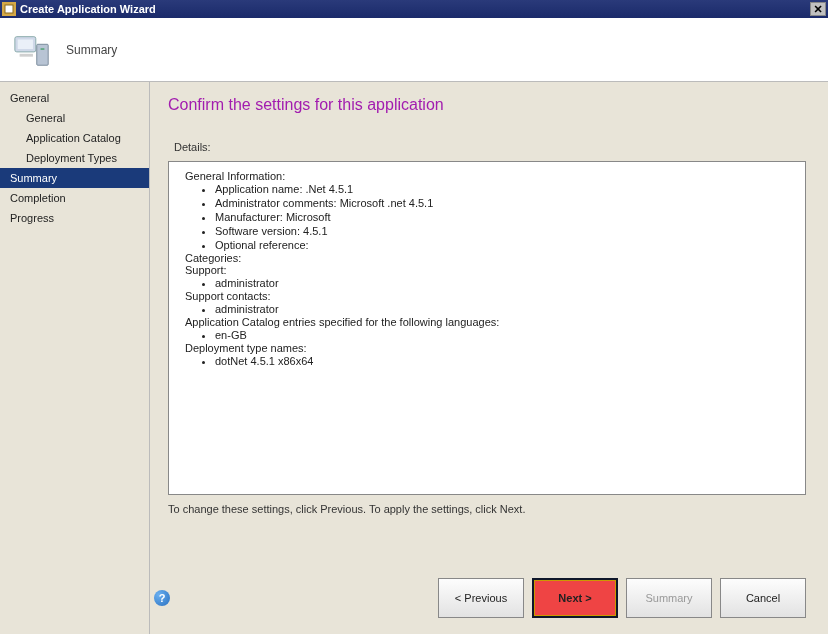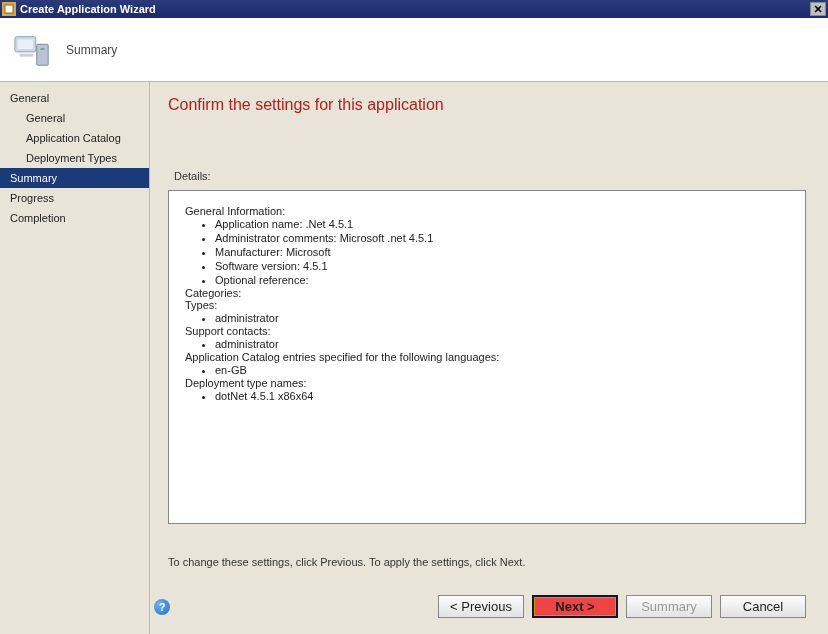--- a/index.html
+++ b/index.html
@@ -82,49 +82,49 @@
       color: #fff;
     }
     .content {
       flex: 1;
       display: flex;
       flex-direction: column;
       background: #e8e4d8;
       padding: 14px 22px 8px 18px;
     }
     .page-title {
-      color: #b91c1c;
+      color: #a21caf;
       font-size: 16px;
       font-weight: normal;
-      margin-bottom: 56px;
+      margin-bottom: 27px;
     }
     .details-label {
       color: #333;
       font-size: 11px;
       margin: 0 0 8px 6px;
     }
     .details-box {
       background: #fff;
       border: 1px solid #888;
       height: 334px;
-      padding: 14px 16px;
+      padding: 8px 16px;
       font-size: 11px;
       color: #222;
       overflow: auto;
     }
     .details-box .section-head {
     }
     .details-box .section-head:first-child { margin-top: 0; }
     .details-box ul {
       list-style: disc;
       margin-left: 30px;
     }
     .details-box li { line-height: 14px; }
     .hint {
-      margin-top: 32px;
+      margin-top: 8px;
       color: #333;
       font-size: 11px;
     }
     .button-row {
       margin-top: auto;
       display: flex;
       align-items: center;
       padding: 10px 0 8px 0;
       gap: 8px;
     }
@@ -134,24 +134,24 @@
       background: radial-gradient(circle at 30% 30%, #6ab0f0, #2a70c0);
       color: #fff;
       font-weight: bold;
       font-size: 11px;
       display:flex;align-items:center;justify-content:center;
       margin-left: -14px;
     }
     .spacer { flex: 1; }
     .btn {
       min-width: 86px;
-      height: 23px;
+      height: 40px;
       background: linear-gradient(to bottom,#fdfdfd,#e2e2e2);
       border: 1px solid #888;
-      font-size: 13px;
+      font-size: 11px;
       color: #222;
       cursor: pointer;
     }
     .btn.primary {
       background: #ef4444;
       border: 2px solid #0f172a;
       font-weight: bold;
       box-shadow: inset 0 0 0 1px #cc9900;
     }
     .btn[disabled] {
@@ -185,41 +185,41 @@
   <span class="header-title">Summary</span>
 </div>
 
 <div class="main">
   <div class="sidebar">
     <div class="sidebar-item">General</div>
     <div class="sidebar-item indent">General</div>
     <div class="sidebar-item indent">Application Catalog</div>
     <div class="sidebar-item indent">Deployment Types</div>
     <div class="sidebar-item selected">Summary</div>
+    <div class="sidebar-item">Completion</div>
     <div class="sidebar-item">Progress</div>
-    <div class="sidebar-item">Completion</div>
   </div>
 
   <div class="content">
     <div class="page-title">Confirm the settings for this application</div>
 
     <div class="details-label">Details:</div>
     <div class="details-box">
       <div class="section-head">General Information:</div>
       <ul>
         <li>Application name: .Net 4.5.1</li>
         <li>Administrator comments: Microsoft .net 4.5.1</li>
         <li>Manufacturer: Microsoft</li>
         <li>Software version: 4.5.1</li>
         <li>Optional reference:</li>
       </ul>
 
       <div class="section-head">Categories:</div>
 
-      <div class="section-head">Types:</div>
+      <div class="section-head">Support:</div>
       <ul>
         <li>administrator</li>
       </ul>
 
       <div class="section-head">Support contacts:</div>
       <ul>
         <li>administrator</li>
       </ul>
 
       <div class="section-head">Application Catalog entries specified for the following languages:</div>

